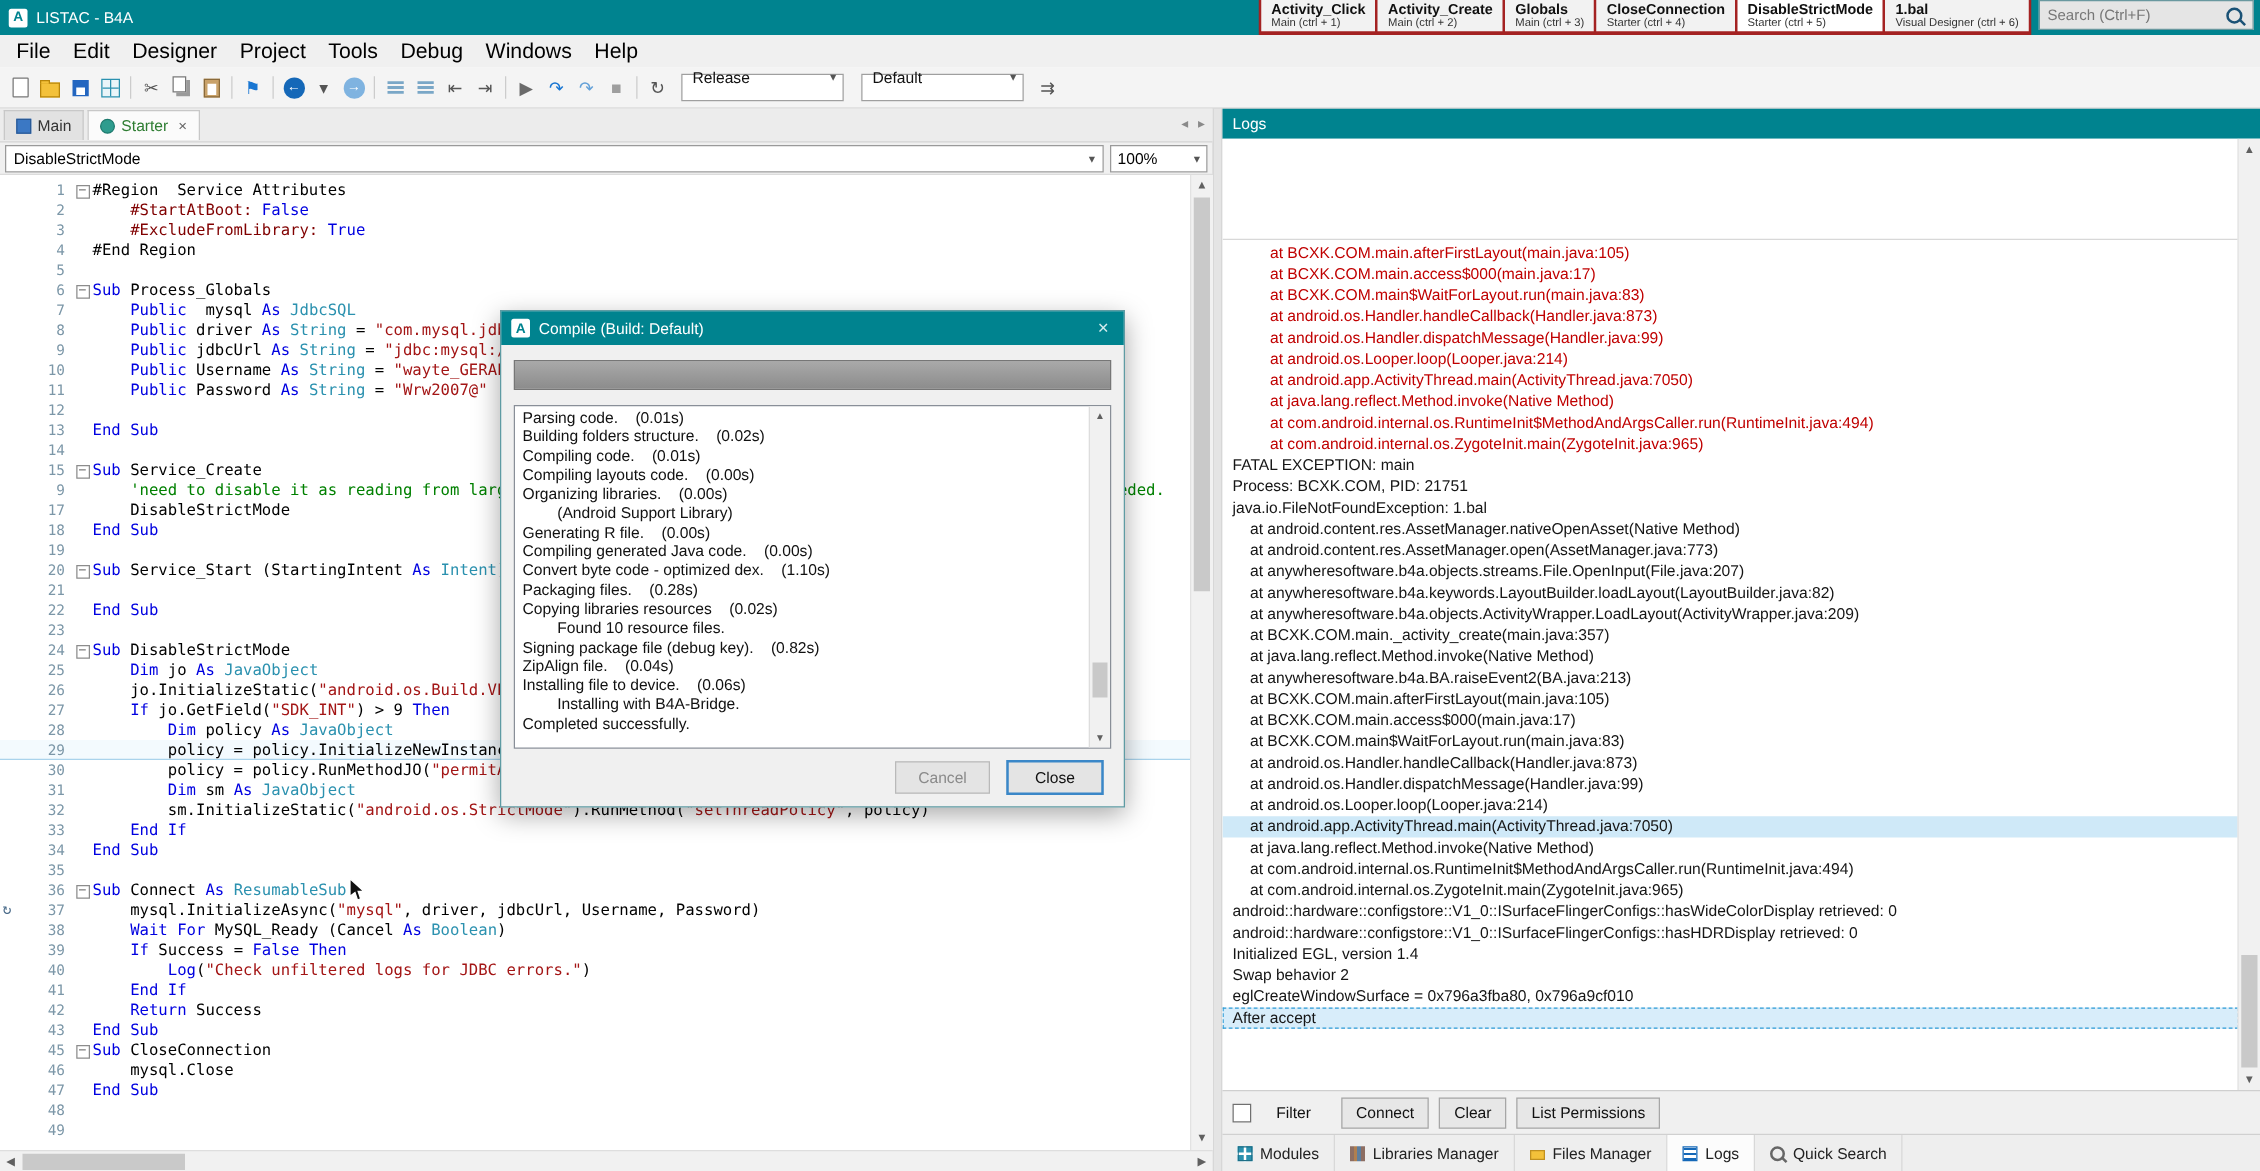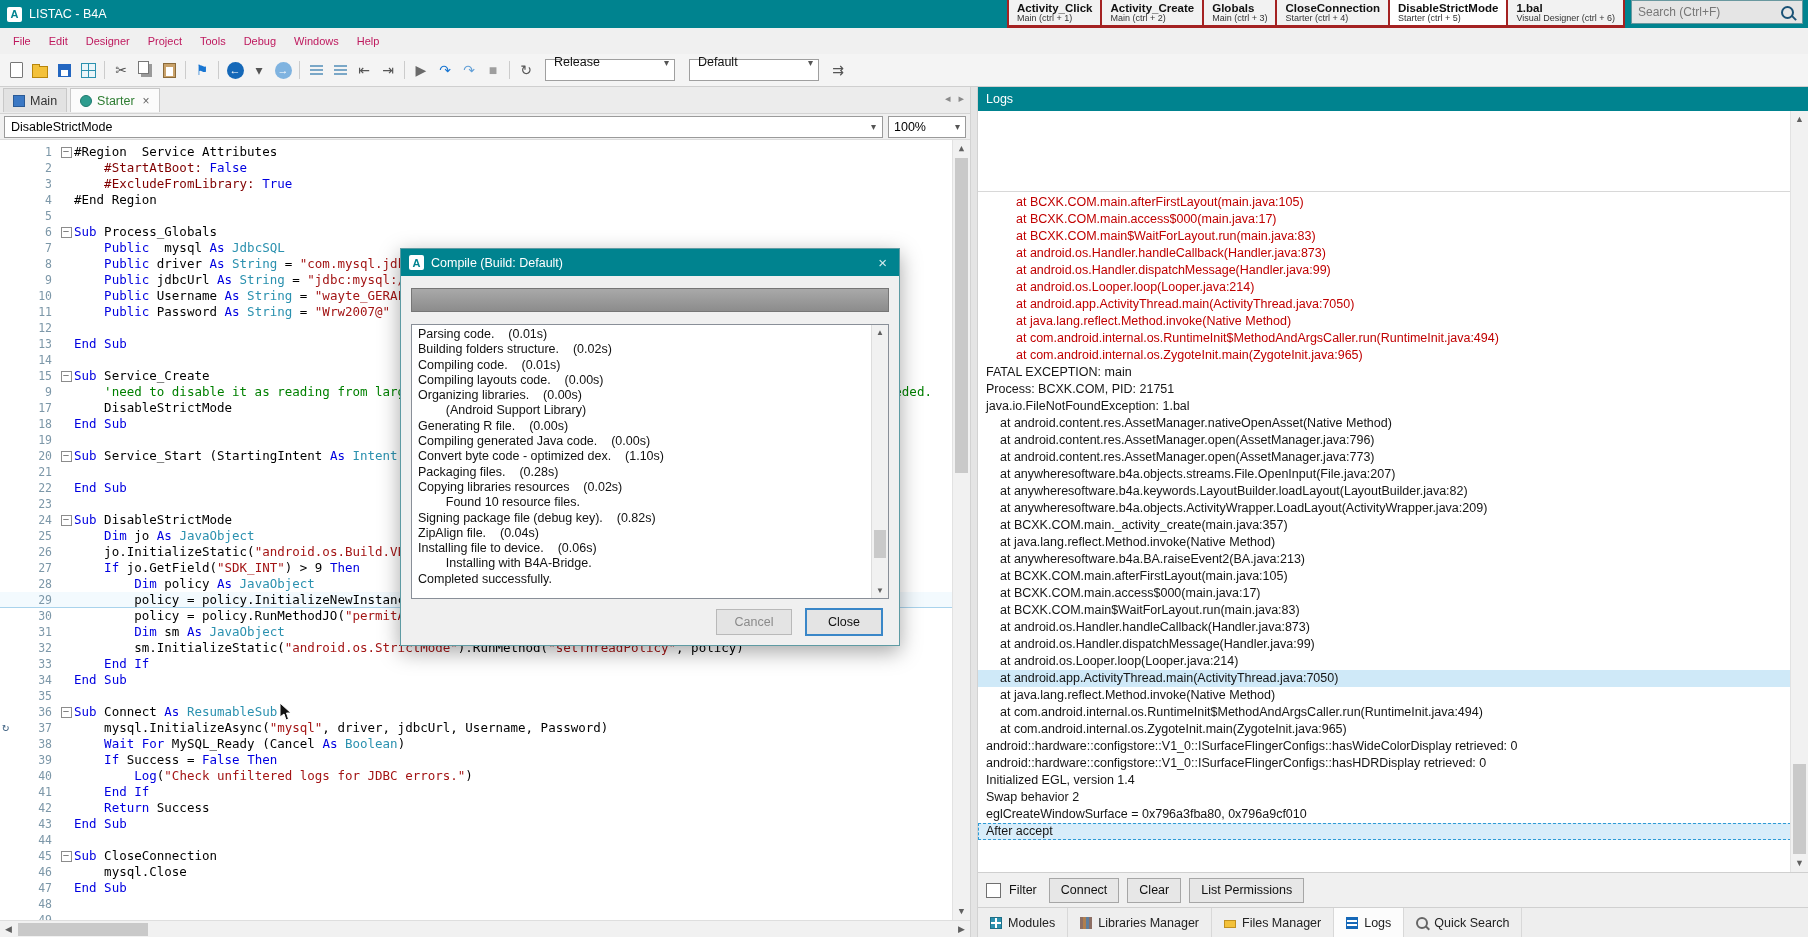--- a/index.html
+++ b/index.html
@@ -17,21 +17,21 @@
   .qmod{background:#f2f2f2;padding:1px 8px 0;display:flex;flex-direction:column;justify-content:center;line-height:1.08;cursor:default}
   .qmod.active{background:#ffffff}
   .qname{font-size:11.5px;font-weight:bold;color:#101010;white-space:nowrap}
   .qsub{font-size:9px;color:#333;white-space:nowrap}
   .searchbox{width:170px;height:22px;background:#e5e5e5;border:1px solid #69989f;display:flex;align-items:center;margin:0 5px 0 6px}
   .search-ph{flex:1;color:#777;font-size:12px;padding-left:6px;white-space:nowrap;overflow:hidden}
   .mag{width:9px;height:9px;border:2px solid #1a5276;border-radius:50%;position:relative;margin-right:8px;flex:none}
   .mag::after{content:"";position:absolute;width:6px;height:2px;background:#1a5276;transform:rotate(45deg);right:-5px;bottom:-2px}
 
   
-  .menubar{height:26px;background:#f0f0f0;display:flex;align-items:center;padding-left:4px;font-size:11px;color:#be185d}
+  .menubar{height:26px;background:#f0f0f0;display:flex;align-items:center;padding-left:4px;font-size:17px;color:#000000}
   .menu-item{padding:3px 9px;cursor:default}
 
   
   .toolbar{height:32px;background:#f4f4f4;border-bottom:1px solid #cfcfcf;display:flex;align-items:center;padding-left:4px}
   .tbicons{display:flex;align-items:center}
   .tbtn{width:24px;height:24px;display:flex;align-items:center;justify-content:center;font-size:14px;color:#555;cursor:default}
   .tsep{width:1px;height:18px;background:#cccccc;margin:0 4px}
   .ic-circ{width:17px;height:17px;border-radius:50%;background:#1568b8;color:#fff;font-size:11px;display:flex;align-items:center;justify-content:center}
   .ic-circ.light{background:#7fb3e0}
   .ic-file{width:11px;height:14px;background:#fff;border:1px solid #777;border-radius:1px}
@@ -105,21 +105,21 @@
   .logs-spacer{height:80px}
   .logrule{border:none;border-top:1px solid #d8d8d8;margin:0 0 2px 0}
   .logline{height:17px;line-height:17px;white-space:pre;padding-left:8px;overflow:hidden}
   .logline.i1{padding-left:22px}
   .logline.i2{padding-left:38px}
   .logline.red{color:#c00000}
   .logline.hl{background:#cfe9f8}
   .logline.sel{background:#d8edfa;outline:1px dashed #2e9bd6;outline-offset:-1px}
   .logs-vscroll{position:absolute;top:0;right:0;bottom:0;width:17px;background:#f1f1f1;border-left:1px solid #e2e2e2;color:#606060;font-size:9px;text-align:center}
   .lvs-thumb{position:absolute;bottom:18px;left:2px;right:2px;height:90px;background:#c9c9c9}
-  .logs-controls{height:34px;background:#f0f0f0;border-top:1px solid #cfcfcf;display:flex;align-items:center;gap:8px;padding:0 8px;flex:none}
+  .logs-controls{height:34px;background:#f0f0f0;border-top:1px solid #cfcfcf;display:flex;align-items:center;gap:20px;padding:0 8px;flex:none}
   .chk{width:13px;height:13px;background:#fff;border:1px solid #707070;flex:none}
   .filter-label{font-size:12.5px;color:#111;margin-right:4px}
   .lbtn{height:23px;padding:0 11px;background:#e7e7e7;border:1px solid #a6a6a6;font-size:12.5px;display:flex;align-items:center;color:#111;cursor:default}
 
   
   .bottom-tabs{height:30px;background:#eeeeee;border-top:1px solid #d0d0d0;display:flex;align-items:stretch;flex:none}
   .btab{display:flex;align-items:center;gap:6px;padding:0 12px;font-size:12.5px;color:#222;border-right:1px solid #d8d8d8;cursor:default}
   .btab.active{background:#fcfcfc}
   .bi{width:12px;height:12px;display:inline-block;flex:none}
   .bi-modules{background:#2b91af;box-shadow:inset 0 0 0 1px #1d6e86;background:
@@ -330,21 +330,20 @@
           <div class="cl"><span class="gut-ic"></span><span class="ln">34</span><span class="fold"></span><span class="ct"><span class="tok-k">End Sub</span></span></div>
           <div class="cl"><span class="gut-ic"></span><span class="ln">35</span><span class="fold"></span><span class="ct"></span></div>
           <div class="cl"><span class="gut-ic"></span><span class="ln">36</span><span class="fold"><span class="fbox">–</span></span><span class="ct"><span class="tok-k">Sub </span><span>Connect </span><span class="tok-k">As </span><span class="tok-t">ResumableSub</span></span></div>
           <div class="cl"><span class="gut-ic"></span><span class="ln">37</span><span class="fold"></span><span class="ct"><span>    mysql.InitializeAsync(</span><span class="tok-s">"mysql"</span><span>, driver, jdbcUrl, Username, Password)</span></span></div>
           <div class="cl"><span class="gut-ic"></span><span class="ln">38</span><span class="fold"></span><span class="ct"><span>    </span><span class="tok-k">Wait For</span><span> MySQL_Ready (Cancel </span><span class="tok-k">As </span><span class="tok-t">Boolean</span><span>)</span></span></div>
           <div class="cl"><span class="gut-ic"></span><span class="ln">39</span><span class="fold"></span><span class="ct"><span>    </span><span class="tok-k">If</span><span> Success = </span><span class="tok-k">False</span><span> </span><span class="tok-k">Then</span></span></div>
           <div class="cl"><span class="gut-ic"></span><span class="ln">40</span><span class="fold"></span><span class="ct"><span>        </span><span class="tok-k">Log</span><span>(</span><span class="tok-s">"Check unfiltered logs for JDBC errors."</span><span>)</span></span></div>
           <div class="cl"><span class="gut-ic"></span><span class="ln">41</span><span class="fold"></span><span class="ct"><span>    </span><span class="tok-k">End If</span></span></div>
           <div class="cl"><span class="gut-ic"></span><span class="ln">42</span><span class="fold"></span><span class="ct"><span>    </span><span class="tok-k">Return</span><span> Success</span></span></div>
           <div class="cl"><span class="gut-ic"></span><span class="ln">43</span><span class="fold"></span><span class="ct"><span class="tok-k">End Sub</span></span></div>
-          <div class="cl"><span class="gut-ic"></span><span class="ln">44</span><span class="fold"></span><span class="ct"></span></div>
           <div class="cl"><span class="gut-ic"></span><span class="ln">45</span><span class="fold"><span class="fbox">–</span></span><span class="ct"><span class="tok-k">Sub </span><span>CloseConnection</span></span></div>
           <div class="cl"><span class="gut-ic"></span><span class="ln">46</span><span class="fold"></span><span class="ct"><span>    mysql.Close</span></span></div>
           <div class="cl"><span class="gut-ic"></span><span class="ln">47</span><span class="fold"></span><span class="ct"><span class="tok-k">End Sub</span></span></div>
           <div class="cl"><span class="gut-ic"></span><span class="ln">48</span><span class="fold"></span><span class="ct"></span></div>
           <div class="cl"><span class="gut-ic"></span><span class="ln">49</span><span class="fold"></span><span class="ct"></span></div>
         </div>
       <span class="gutter-refresh">↻</span>
       <svg class="cursor-overlay" width="13" height="19">
         <path d="M1,1 L1,15 L5,12 L7,18 L9.5,17 L7.5,11 L12,11 Z" fill="#111" stroke="#fff" stroke-width="1"></path>
       </svg>
@@ -379,21 +378,20 @@
             <div class="logline i2 red">at android.os.Handler.dispatchMessage(Handler.java:99)</div>
             <div class="logline i2 red">at android.os.Looper.loop(Looper.java:214)</div>
             <div class="logline i2 red">at android.app.ActivityThread.main(ActivityThread.java:7050)</div>
             <div class="logline i2 red">at java.lang.reflect.Method.invoke(Native Method)</div>
             <div class="logline i2 red">at com.android.internal.os.RuntimeInit$MethodAndArgsCaller.run(RuntimeInit.java:494)</div>
             <div class="logline i2 red">at com.android.internal.os.ZygoteInit.main(ZygoteInit.java:965)</div>
             <div class="logline">FATAL EXCEPTION: main</div>
             <div class="logline">Process: BCXK.COM, PID: 21751</div>
             <div class="logline">java.io.FileNotFoundException: 1.bal</div>
             <div class="logline i1">at android.content.res.AssetManager.nativeOpenAsset(Native Method)</div>
-            <div class="logline i1">at android.content.res.AssetManager.open(AssetManager.java:796)</div>
             <div class="logline i1">at android.content.res.AssetManager.open(AssetManager.java:773)</div>
             <div class="logline i1">at anywheresoftware.b4a.objects.streams.File.OpenInput(File.java:207)</div>
             <div class="logline i1">at anywheresoftware.b4a.keywords.LayoutBuilder.loadLayout(LayoutBuilder.java:82)</div>
             <div class="logline i1">at anywheresoftware.b4a.objects.ActivityWrapper.LoadLayout(ActivityWrapper.java:209)</div>
             <div class="logline i1">at BCXK.COM.main._activity_create(main.java:357)</div>
             <div class="logline i1">at java.lang.reflect.Method.invoke(Native Method)</div>
             <div class="logline i1">at anywheresoftware.b4a.BA.raiseEvent2(BA.java:213)</div>
             <div class="logline i1">at BCXK.COM.main.afterFirstLayout(main.java:105)</div>
             <div class="logline i1">at BCXK.COM.main.access$000(main.java:17)</div>
             <div class="logline i1">at BCXK.COM.main$WaitForLayout.run(main.java:83)</div>

